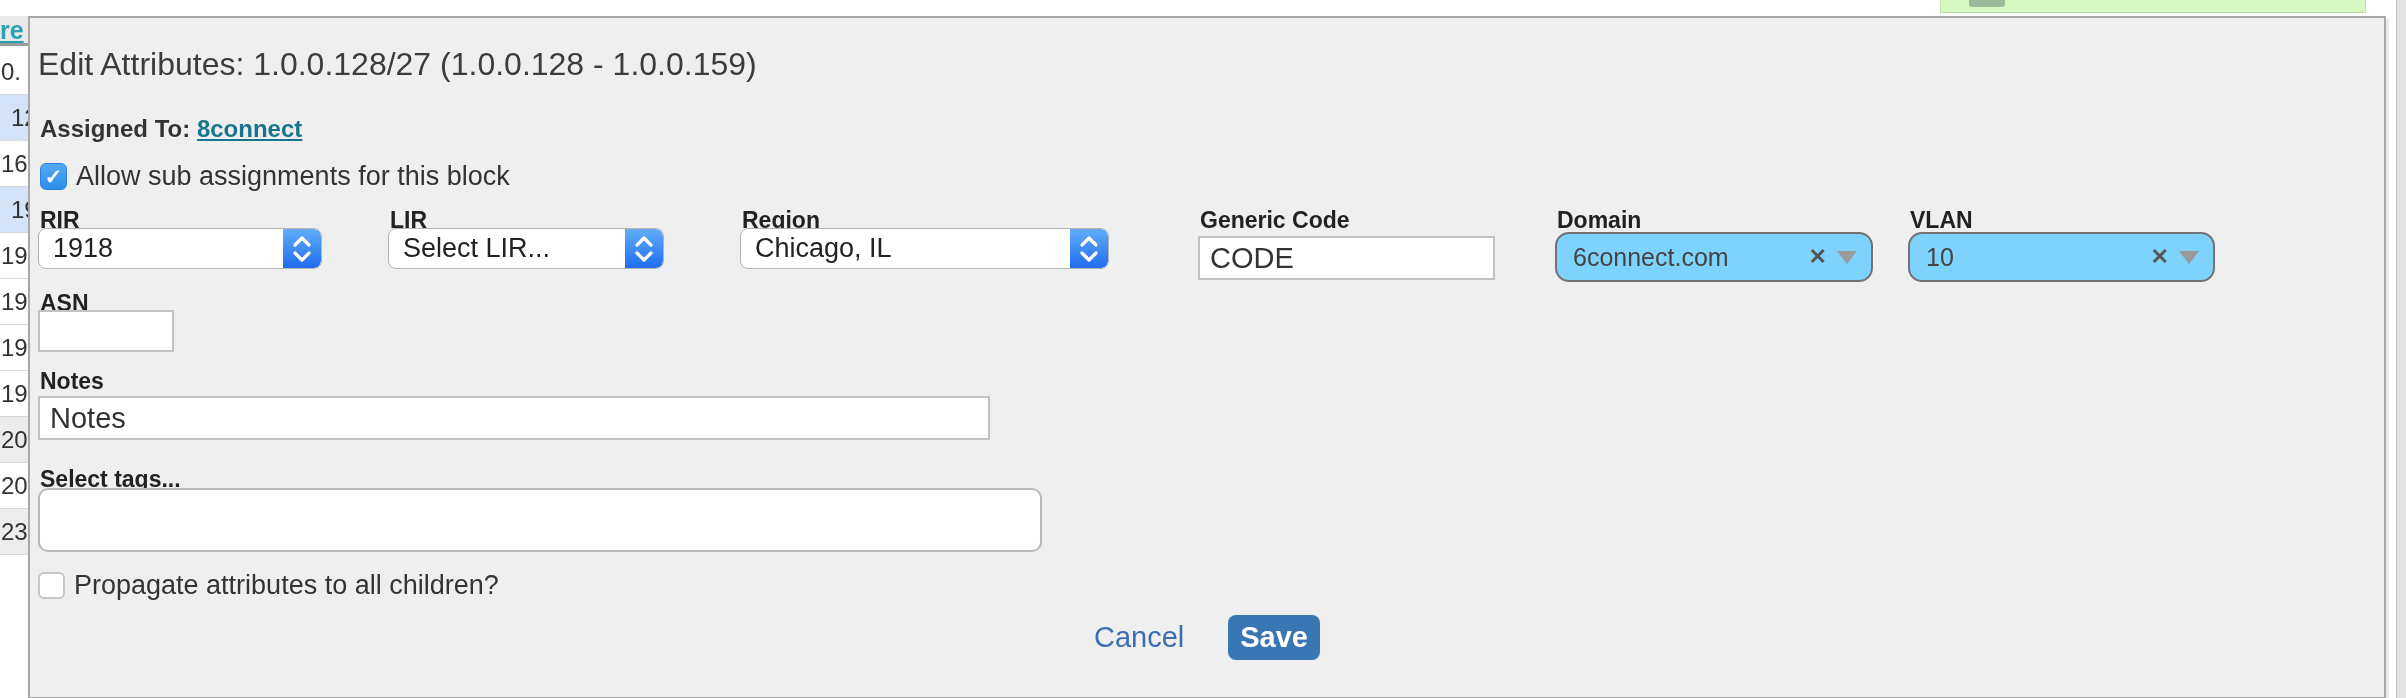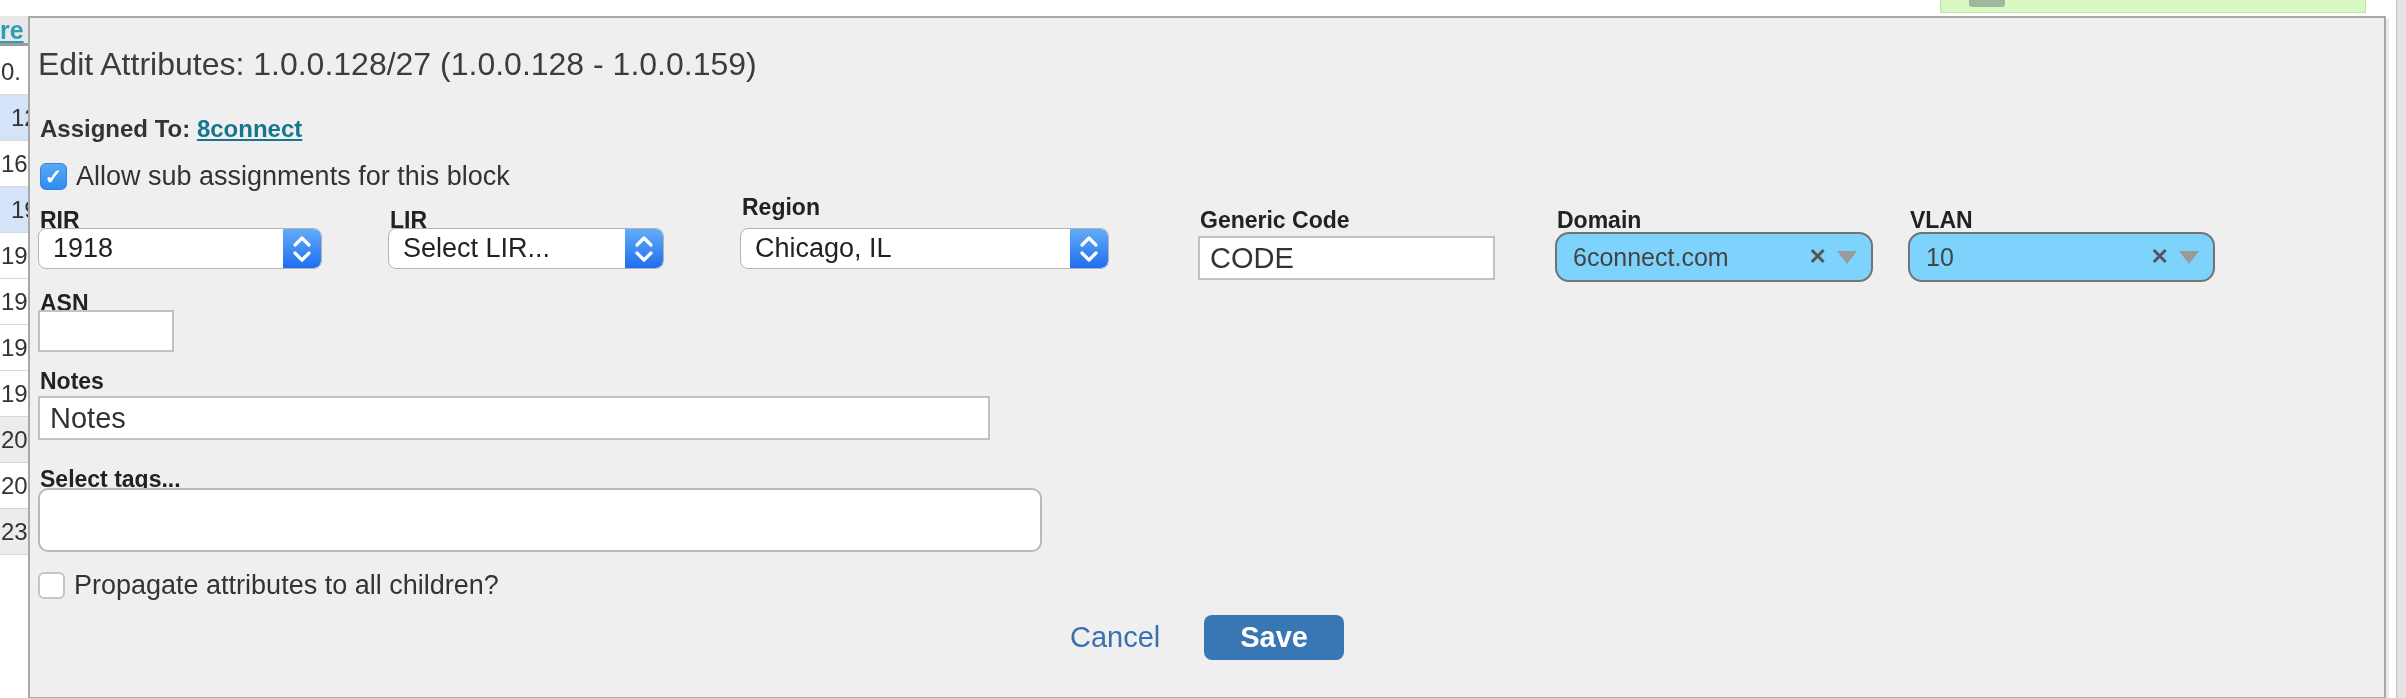--- a/index.html
+++ b/index.html
@@ -80,21 +80,21 @@
   .tags-box { position:absolute; left:8px; top:470px; width:1004px; height:64px;
               background:#fff; border:2px solid #b9b9b9; border-radius:10px;
               font-family:"Liberation Sans", sans-serif; font-size:26px; color:#333;
               padding-left:14px; outline:none; }
 
   .actions { position:absolute; left:0; top:596px; width:100%; height:46px;
              display:flex; align-items:center; justify-content:center; gap:44px; }
   .cancel-link { font-size:29px; color:#3b6fb1; text-decoration:none; cursor:pointer; }
   .save-btn { min-width:88px; height:45px; background:#3877b3; color:#fff; border:none;
               border-radius:8px; font-family:"Liberation Sans", sans-serif;
-              font-size:29px; font-weight:bold; padding:0 36px; cursor:pointer; }
+              font-size:29px; font-weight:bold; padding:0 12px; cursor:pointer; }
 </style>
 </head>
 <body>
 
 <div class="left-strip">
   <div class="strip-header">re</div>
   <div class="strip-rows">
       <div class="strip-row bg-white">0.</div>
       <div class="strip-row bg-blue">12</div>
       <div class="strip-row bg-white">16</div>
@@ -127,21 +127,21 @@
 
   <div class="chk-row allow">
     <span class="checkbox checked">
       <span class="mark">✓</span>
     </span>
     <span class="chk-label">Allow sub assignments for this block</span>
   </div>
 
   <div class="field-label" style="left:10px;  top:189px;">RIR</div>
   <div class="field-label" style="left:360px; top:189px;">LIR</div>
-  <div class="field-label" style="left:712px; top:176px;">Region</div>
+  <div class="field-label" style="left:712px; top:189px;">Region</div>
   <div class="field-label" style="left:1170px;top:189px;">Generic Code</div>
   <div class="field-label" style="left:1527px;top:189px;">Domain</div>
   <div class="field-label" style="left:1880px;top:189px;">VLAN</div>
 
   <div class="sel" style="left:8px; top:210px; width:284px;">
     <span class="sel-text">1918</span>
     <span class="sel-stepper">
       <svg width="22" height="30" viewBox="0 0 22 30">
         <polyline points="4,11 11,4 18,11" fill="none" stroke="#fff" stroke-width="3.2" stroke-linecap="round" stroke-linejoin="round"></polyline>
         <polyline points="4,19 11,26 18,19" fill="none" stroke="#fff" stroke-width="3.2" stroke-linecap="round" stroke-linejoin="round"></polyline>

